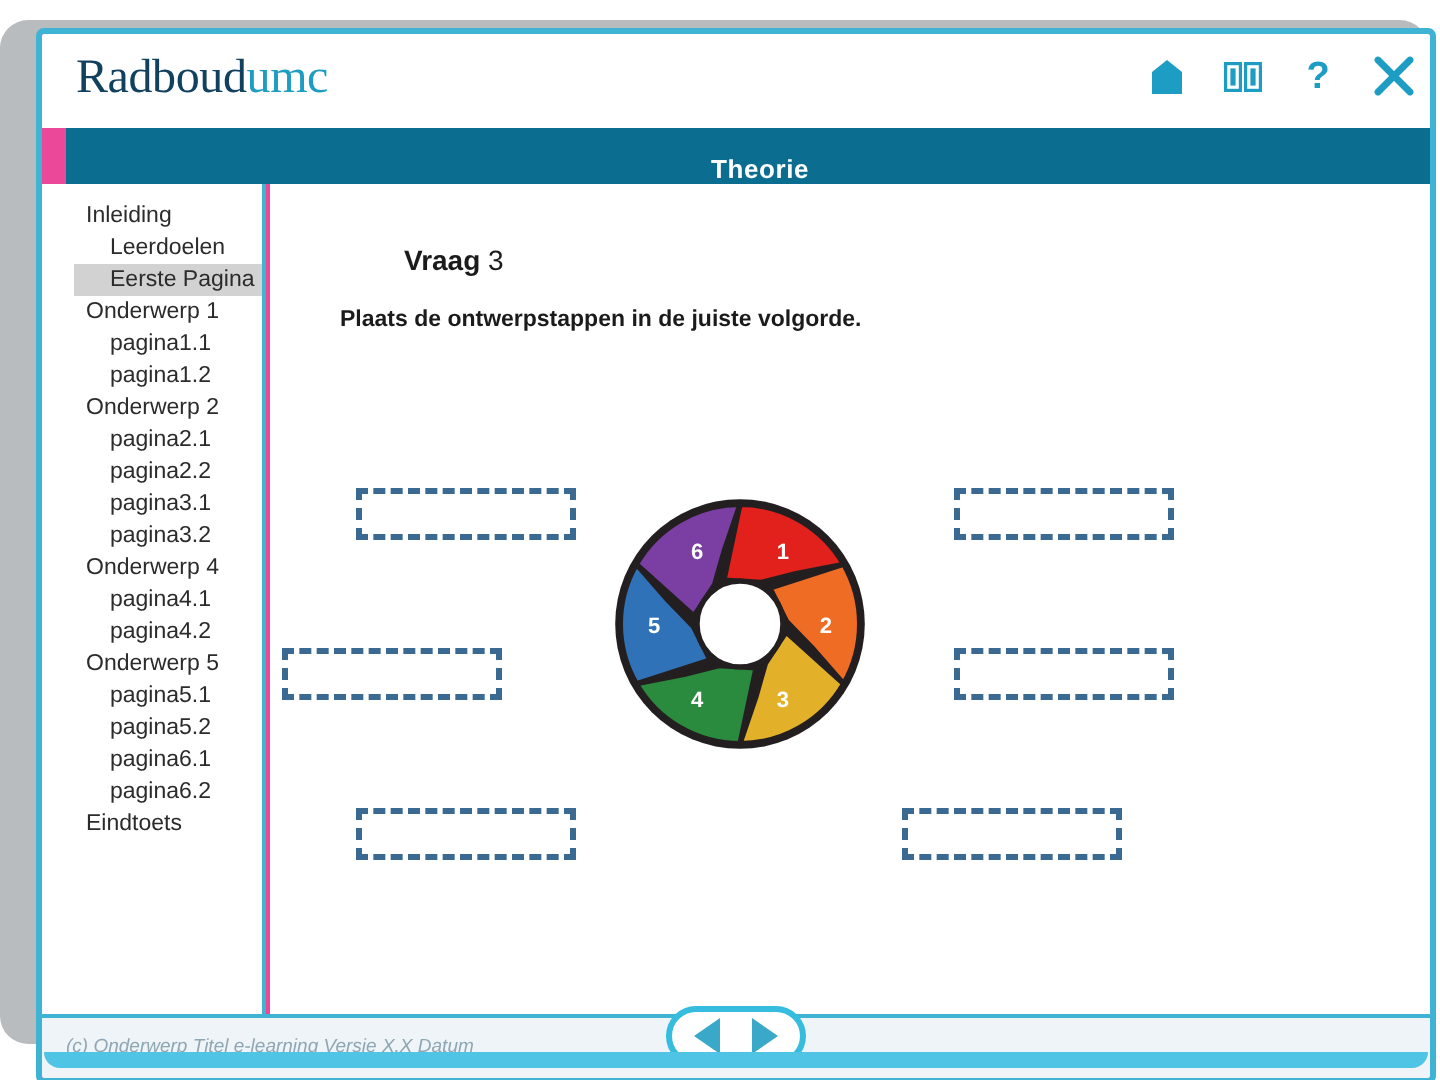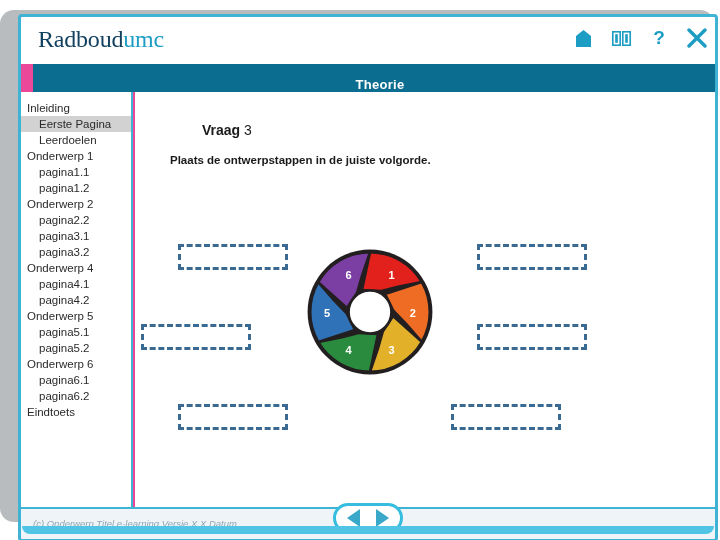--- a/index.html
+++ b/index.html
@@ -60,21 +60,21 @@
   
   .body{
     position:absolute;left:0;top:75px;right:0;bottom:32px;
   }
 
   
   .sidebar{
     position:absolute;left:0;top:0;width:112px;bottom:0;
     background:#ffffff;
     border-right:2px solid #3fb3d4;
-    padding:8px 0 0 0;
+    padding:8px 0 0 16px;
     box-sizing:border-box;
     overflow:hidden;
   }
   .tocitem{
     font-size:11.5px;color:#2b2b2b;line-height:16px;
     padding:0 2px 0 6px;white-space:nowrap;cursor:pointer;
     font-family:"Liberation Sans","DejaVu Sans",sans-serif;
   }
   .tocitem.lvl1{padding-left:6px;}
   .tocitem.lvl2{padding-left:18px;}
@@ -217,36 +217,36 @@
 
     <div class="titlebar">
       <span>Theorie</span>
     </div>
 
     <div class="body">
 
       <div class="sidebar">
         <div id="toc">
             <div class="tocitem lvl1">Inleiding</div>
+            <div class="tocitem lvl2">Leerdoelen</div>
             <div class="tocitem lvl2 sel">Eerste Pagina</div>
-            <div class="tocitem lvl2">Leerdoelen</div>
             <div class="tocitem lvl1">Onderwerp 1</div>
             <div class="tocitem lvl2">pagina1.1</div>
             <div class="tocitem lvl2">pagina1.2</div>
             <div class="tocitem lvl1">Onderwerp 2</div>
+            <div class="tocitem lvl2">pagina2.1</div>
             <div class="tocitem lvl2">pagina2.2</div>
             <div class="tocitem lvl2">pagina3.1</div>
             <div class="tocitem lvl2">pagina3.2</div>
             <div class="tocitem lvl1">Onderwerp 4</div>
             <div class="tocitem lvl2">pagina4.1</div>
             <div class="tocitem lvl2">pagina4.2</div>
             <div class="tocitem lvl1">Onderwerp 5</div>
             <div class="tocitem lvl2">pagina5.1</div>
             <div class="tocitem lvl2">pagina5.2</div>
-            <div class="tocitem lvl1">Onderwerp 6</div>
             <div class="tocitem lvl2">pagina6.1</div>
             <div class="tocitem lvl2">pagina6.2</div>
             <div class="tocitem lvl1">Eindtoets</div>
           </div>
       </div>
 
       <div class="main">
 
         <div class="vraag">
           <b>Vraag</b>

